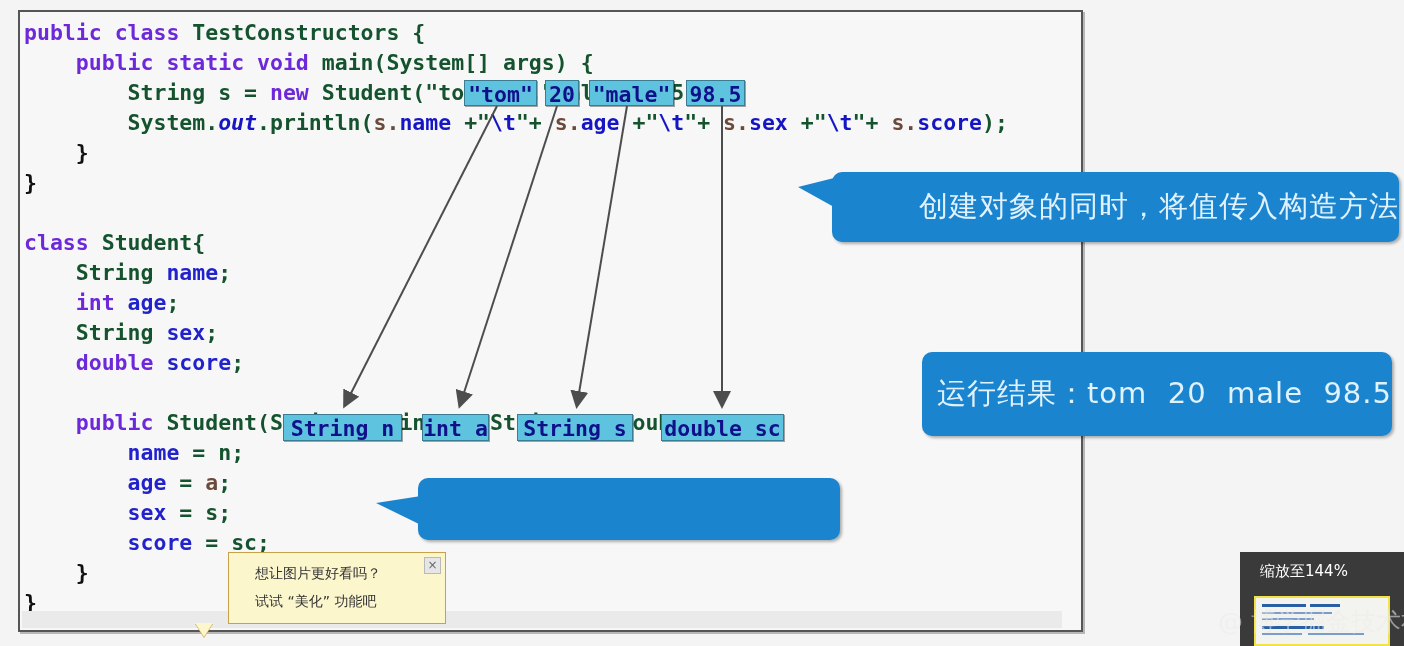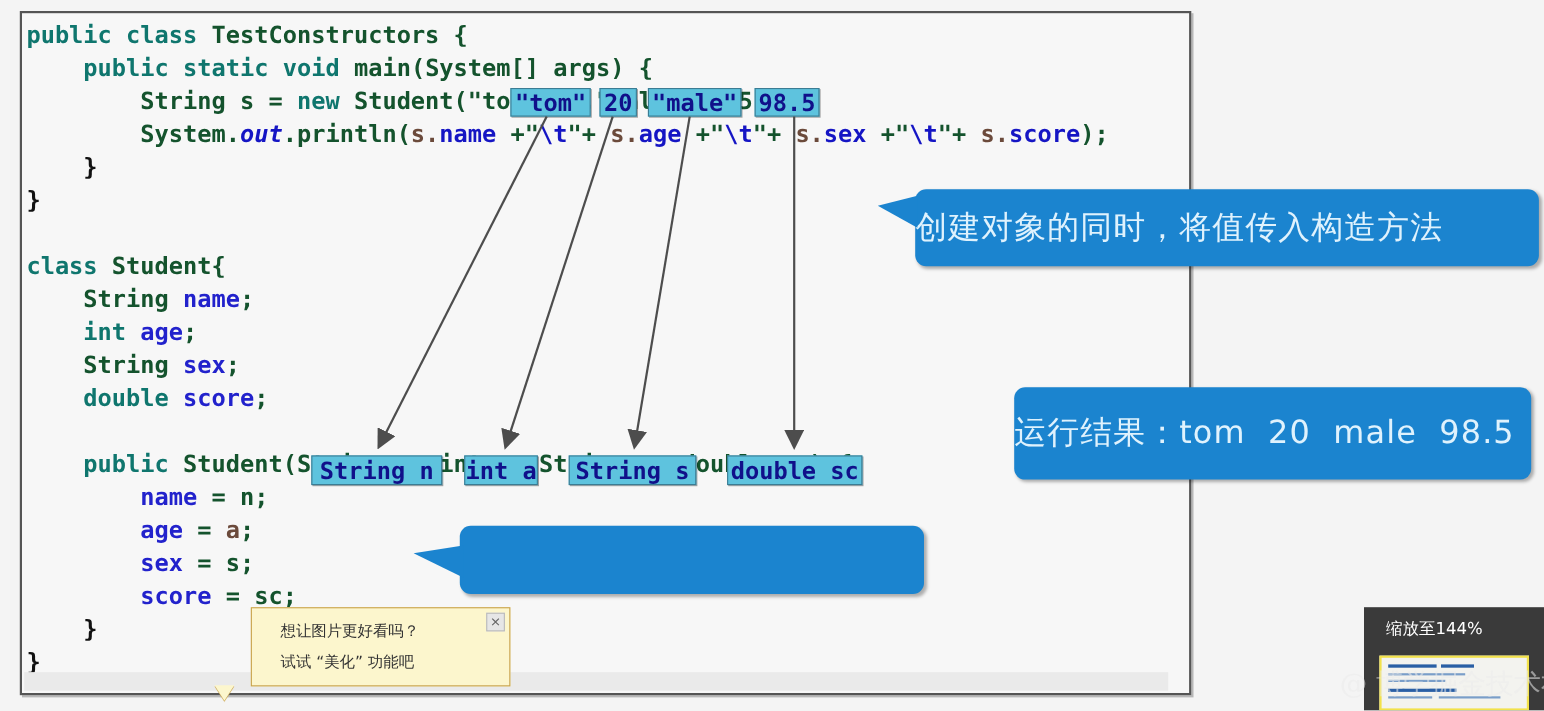--- a/index.html
+++ b/index.html
@@ -24,21 +24,21 @@
     position:absolute;left:2px;bottom:2px;width:1040px;height:17px;
     background:#eaeaea;
   }
   #code-text{
     position:absolute;left:4px;top:6px;
     font-family:"DejaVu Sans Mono","Liberation Mono",monospace;
     font-size:21.5px;font-weight:bold;line-height:30px;
     white-space:pre;color:#111;
     letter-spacing:0px;
   }
-  .kw{color:#0f766e;}
+  .kw{color:#6d28d9;}
   .var{color:#1515c4;}
   .fld{color:#2222cc;}
   .mem{color:#6b4a3b;}
   .it{font-style:italic;color:#1515c4;}
   .plain{color:#14532d;}
 
   
   .chip{
     position:absolute;
     background:#5ec3de;
@@ -56,21 +56,21 @@
   #arrows{position:absolute;left:0;top:0;width:1404px;height:646px;pointer-events:none;}
 
   
   .callout{
     position:absolute;
     background:#1b84cf;
     border-radius:10px;
     color:#dff2fd;
     font-family:"DejaVu Sans","Liberation Sans",sans-serif;
     font-size:29px;
-    display:flex;align-items:center;justify-content:flex-start;
+    display:flex;align-items:center;justify-content:flex-end;
     box-shadow:2px 2px 3px rgba(0,0,0,.3);
     letter-spacing:1px;
     white-space:pre;
   }
   .callout .tail{
     position:absolute;width:0;height:0;
   }
 
   #callout-create{left:832px;top:172px;width:567px;height:70px;}
   #callout-create .tail{
@@ -83,21 +83,21 @@
   #callout-assign{left:418px;top:478px;width:422px;height:62px;}
   #callout-assign .tail{
     left:-42px;top:18px;
     border-top:7px solid transparent;
     border-bottom:22px solid transparent;
     border-right:45px solid #1b84cf;
   }
 
   
   #beautify-tip{
-    position:absolute;left:228px;top:552px;width:236px;height:72px;
+    position:absolute;left:228px;top:552px;width:218px;height:72px;
     background:#fcf6cd;
     border:1px solid #c8a24a;
     box-sizing:border-box;
   }
   #beautify-tip .line{
     position:absolute;left:26px;
     font-size:14px;color:#333;
     font-family:"DejaVu Sans","Liberation Sans",sans-serif;
     white-space:pre;
   }

